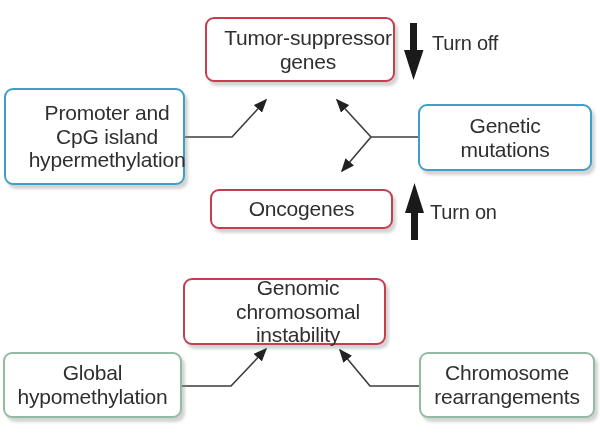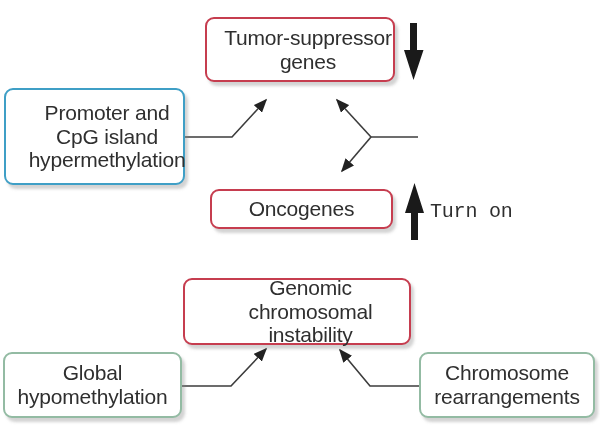--- a/index.html
+++ b/index.html
@@ -84,35 +84,40 @@
     <path d="M410,23 L417,23 L417,50 L423.5,50 L413.5,80 L404,50 L410,50 Z" fill="#1a1a1a"></path>
 
     <path d="M414.5,183 L424,213 L418,213 L418,240 L411,240 L411,213 L405,213 Z" fill="#1a1a1a"></path>
   </svg>
 
   <div class="box red" style="left:205px;top:17px;width:190px;height:65px;padding-left:16px;">
     <span class="box-label">Tumor-suppressor
 genes</span>
   </div>
 
+  <div class="annotation" style="left:432px;top:32px;">Turn off</div>
 
   <div class="box blue" style="left:4px;top:88px;width:181px;height:97px;padding-left:25px;">
     <span class="box-label">Promoter and
 CpG island
 hypermethylation</span>
   </div>
 
+  <div class="box blue" style="left:418px;top:104px;width:174px;height:67px;">
+    <span class="box-label">Genetic
+mutations</span>
+  </div>
 
   <div class="box red" style="left:210px;top:189px;width:183px;height:40px;align-items:center;">
     <span class="box-label">Oncogenes</span>
   </div>
 
-  <div class="annotation" style="left:430px;top:201px;font-family:Liberation Mono, monospace;">Turn on</div>
+  <div class="annotation" style="left:430px;top:201px;">Turn on</div>
 
-  <div class="box red" style="left:183px;top:278px;width:228px;height:67px;padding-left:27px;">
+  <div class="box red" style="left:183px;top:278px;width:203px;height:67px;padding-left:27px;">
     <span class="box-label">Genomic chromosomal
 instability</span>
   </div>
 
   <div class="box green" style="left:419px;top:352px;width:176px;height:66px;">
     <span class="box-label">Chromosome
 rearrangements</span>
   </div>
 
   <div class="box green" style="left:3px;top:352px;width:179px;height:66px;">

